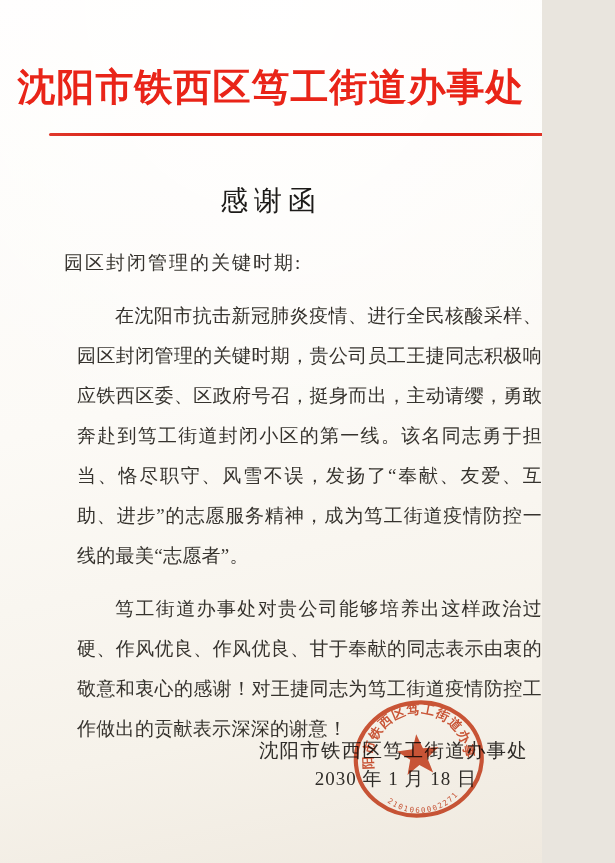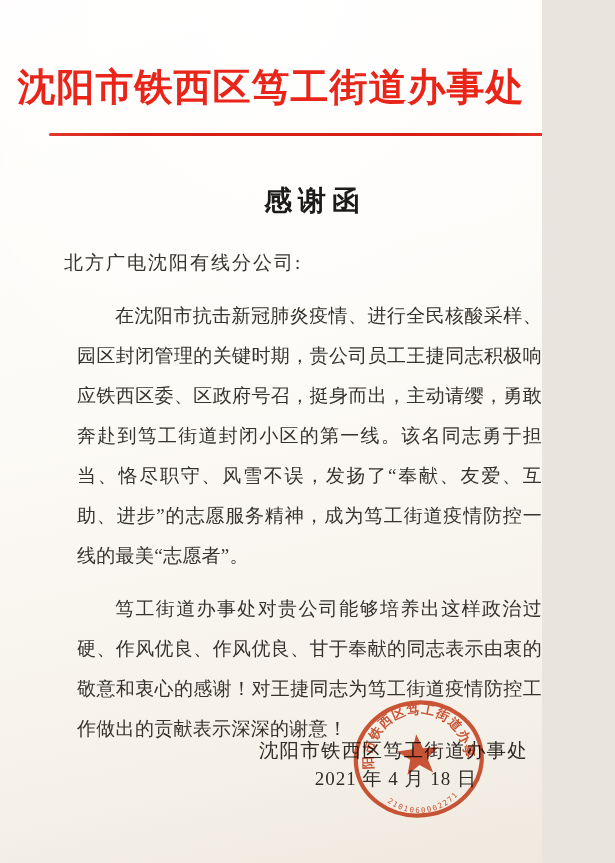--- a/index.html
+++ b/index.html
@@ -22,21 +22,21 @@
     font-weight:700;font-size:38px;letter-spacing:1px;
     color:#e92418;white-space:nowrap;
   }
   .head-rule{
     position:absolute;top:133px;left:49px;width:514px;height:2.5px;
     background:linear-gradient(90deg,#e0392c,#d81f14 15%,#d81f14 85%,#e0392c);
     border-radius:2px;
   }
   .letter-title{
     position:absolute;top:182px;left:0;width:100%;text-align:center;
-    font-size:28px;font-weight:700;letter-spacing:6px;color:#1d1b19;padding-left:44px;
+    font-size:28px;font-weight:400;letter-spacing:6px;color:#1d1b19;
   }
   .content{
     position:absolute;top:243px;left:64px;width:491px;
     font-size:19px;line-height:40px;color:#36332e;
     text-align:justify;
   }
   .salutation{letter-spacing:2px;}
   .content p{margin:13px;text-indent:2em;letter-spacing:0.3px;}
   .signature{
     position:absolute;top:737px;left:0;width:615px;
@@ -67,28 +67,28 @@
 
 <div class="page">
 
   <div class="org-title">沈阳市铁西区笃工街道办事处</div>
 
   <div class="head-rule"></div>
 
   <div class="letter-title">感谢函</div>
 
   <div class="content">
-    <div class="salutation">北方广电沈阳有线分公司:</div>
+    <div class="salutation">园区封闭管理的关键时期:</div>
     <p>在沈阳市抗击新冠肺炎疫情、进行全民核酸采样、园区封闭管理的关键时期，贵公司员工王捷同志积极响应铁西区委、区政府号召，挺身而出，主动请缨，勇敢奔赴到笃工街道封闭小区的第一线。该名同志勇于担当、恪尽职守、风雪不误，发扬了“奉献、友爱、互助、进步”的志愿服务精神，成为笃工街道疫情防控一线的最美“志愿者”。</p>
     <p>笃工街道办事处对贵公司能够培养出这样政治过硬、作风优良、作风优良、甘于奉献的同志表示由衷的敬意和衷心的感谢！对王捷同志为笃工街道疫情防控工作做出的贡献表示深深的谢意！</p>
   </div>
 
   <div class="signature">沈阳市铁西区笃工街道办事处</div>
 
-  <div class="date">2021 年 4 月 18 日</div>
+  <div class="date">2030 年 1 月 18 日</div>
 
   <div class="seal">
     <svg viewBox="0 0 138 126">
       <defs>
         <path id="seal-arc-top" d="M 23.5 71.5 A 46.5 46.5 0 1 1 114.5 71.5" fill="none"></path>
         <path id="seal-arc-bottom" d="M 28.5 95.5 A 52 52 0 0 0 109.5 95.5" fill="none"></path>
       </defs>
       <ellipse cx="69" cy="61" rx="63" ry="56.5" fill="none" stroke="#cb421f" stroke-width="4.2"></ellipse>
       <polygon fill="#cb421f" points="69,36 74.3,50.7 89.9,51.2 77.6,60.8 81.9,75.8 69,67 56.1,75.8 60.4,60.8 48.1,51.2 63.7,50.7"></polygon>
       <text class="ring-text" text-anchor="middle">

